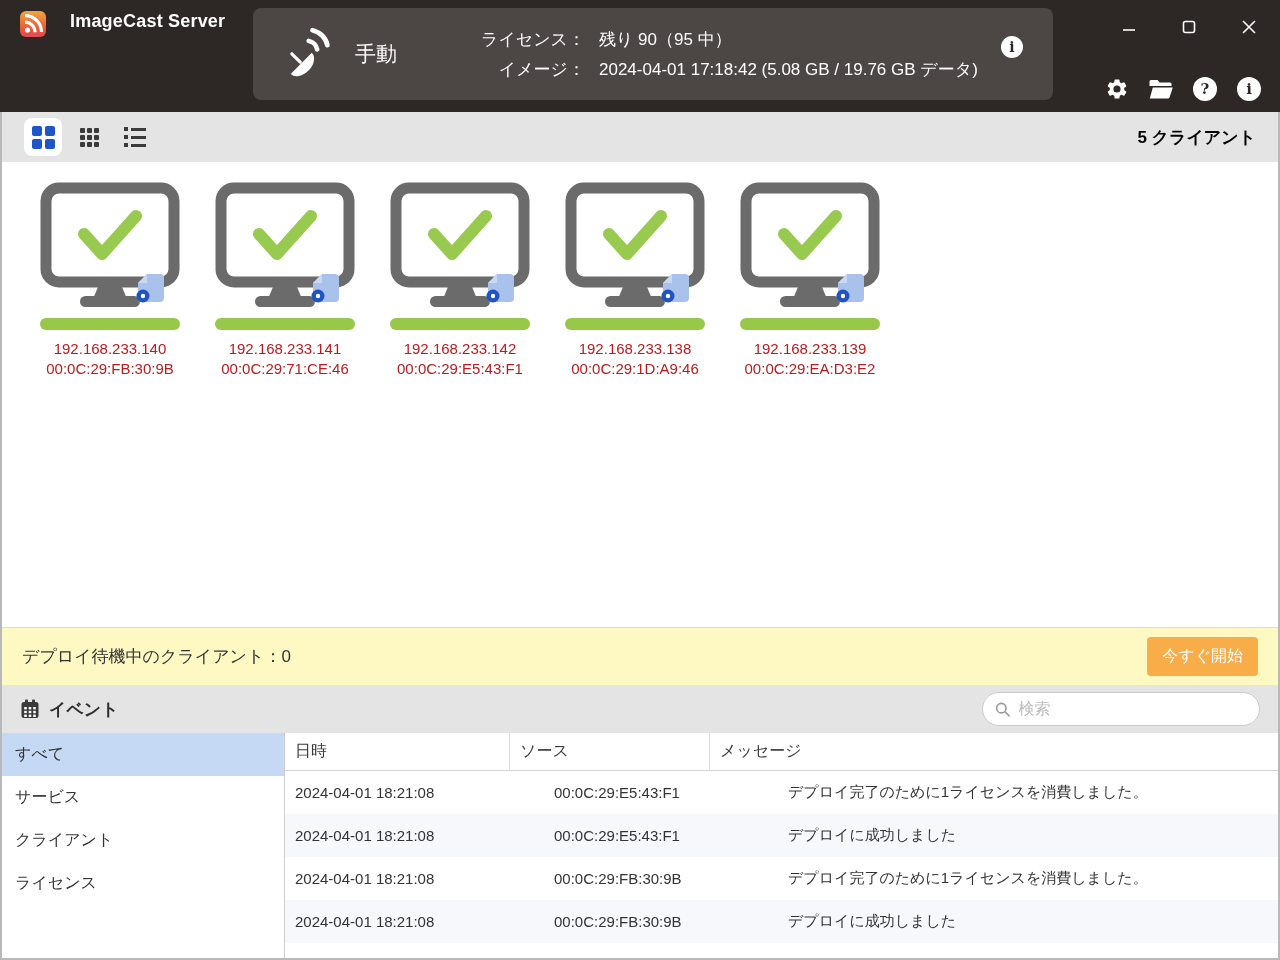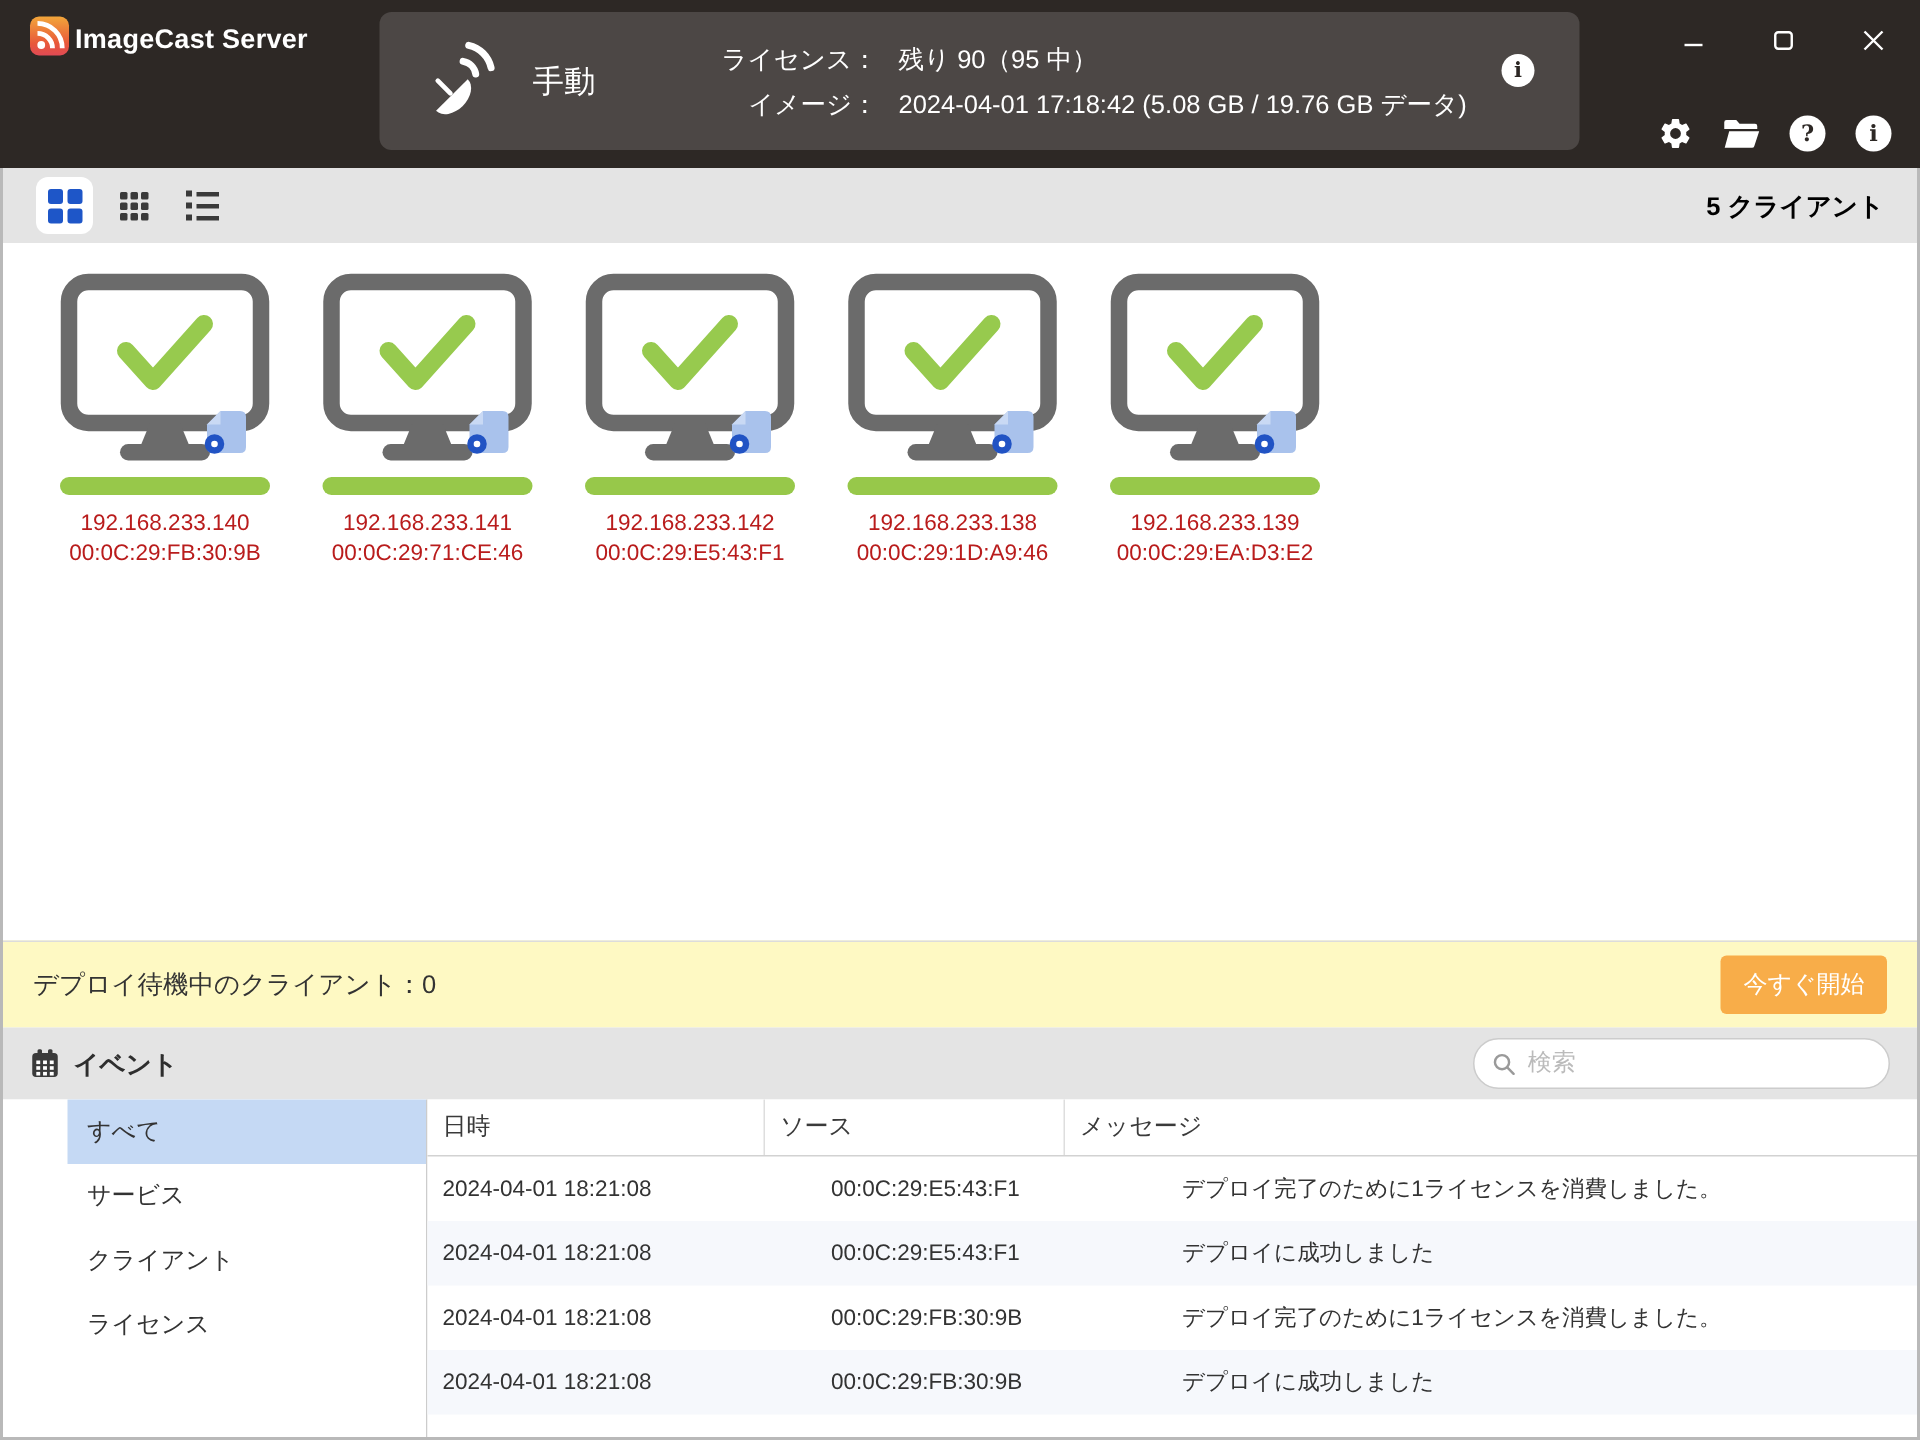--- a/index.html
+++ b/index.html
@@ -1,21 +1,21 @@
 <!DOCTYPE html>
 <html><head>
 <meta charset="utf-8">
 <style>
   * { margin:0; padding:0; box-sizing:border-box; }
   html,body { width:1280px; height:960px; overflow:hidden; }
   body { font-family:"Liberation Sans","DejaVu Sans",sans-serif; background:#fff; }
 
   
   .titlebar { position:relative; height:112px; background:#2d2825; color:#fff; }
-  .brand { position:absolute; left:20px; top:11px; display:flex; align-items:flex-end; gap:4px; }
+  .brand { position:absolute; left:20px; top:11px; display:flex; align-items:flex-start; gap:24px; }
   .brand-logo { width:26px; height:26px; border-radius:6px;
     background:linear-gradient(180deg,#f2a63a 0%,#e8573a 70%,#e04a55 100%);
     position:relative; overflow:hidden; }
   .app-title { font-size:18px; font-weight:bold; letter-spacing:.2px; }
 
   .mode-panel { position:absolute; left:253px; top:8px; width:800px; height:92px;
     background:#4c4745; border-radius:8px; display:flex; align-items:center; }
   .mode-icon { margin-left:24px; width:56px; height:56px; flex:0 0 auto; }
   .mode-label { font-size:21px; margin-left:22px; width:110px; }
   .lic-block { display:flex; flex-direction:column; gap:7px; font-size:17px; }
@@ -66,21 +66,21 @@
 
   .event-header { height:48px; background:#e4e4e4; display:flex; align-items:center; padding:0 18px; flex:0 0 auto;justify-content:center; }
   .event-title { font-size:17px; font-weight:bold; color:#2e2e2e; margin-left:9px; }
   .search-box { margin-left:auto; width:278px; height:34px; background:#fff; border:1px solid #ccc;
     border-radius:17px; display:flex; align-items:center; padding:0 12px; }
   .search-box input { border:none; outline:none; font-size:16px; color:#444; width:100%;
     font-family:inherit; margin-left:8px; background:transparent; }
   .search-box input::placeholder { color:#bbb; }
 
   .event-body { flex:1 1 auto; display:flex; min-height:0; }
-  .event-sidebar { width:283px; background:#fff; border-right:1px solid #ccc; flex:0 0 auto;padding-left:43px; }
+  .event-sidebar { width:283px; background:#fff; border-right:1px solid #ccc; flex:0 0 auto; }
   .filter-item { height:43px; display:flex; align-items:center; padding-left:13px; font-size:16px; color:#333; }
   .filter-item.selected { background:#c5d9f4; }
 
   .event-table { flex:1 1 auto; display:flex; flex-direction:column; background:#fff; }
   .ev-head { display:flex; height:38px; border-bottom:1px solid #d2d2d2; flex:0 0 auto; }
   .ev-head .cell { font-size:16px; color:#3a3a3a; }
   .ev-head .cell:not(:last-child) { border-right:1px solid #dedede; }
   .ev-row { display:flex; height:43px; align-items:center; flex:0 0 auto;gap:34px; }
   .ev-row.alt { background:#f6f8fc; }
   .cell { padding-left:10px; height:100%; display:flex; align-items:center; font-size:15px; color:#333;

